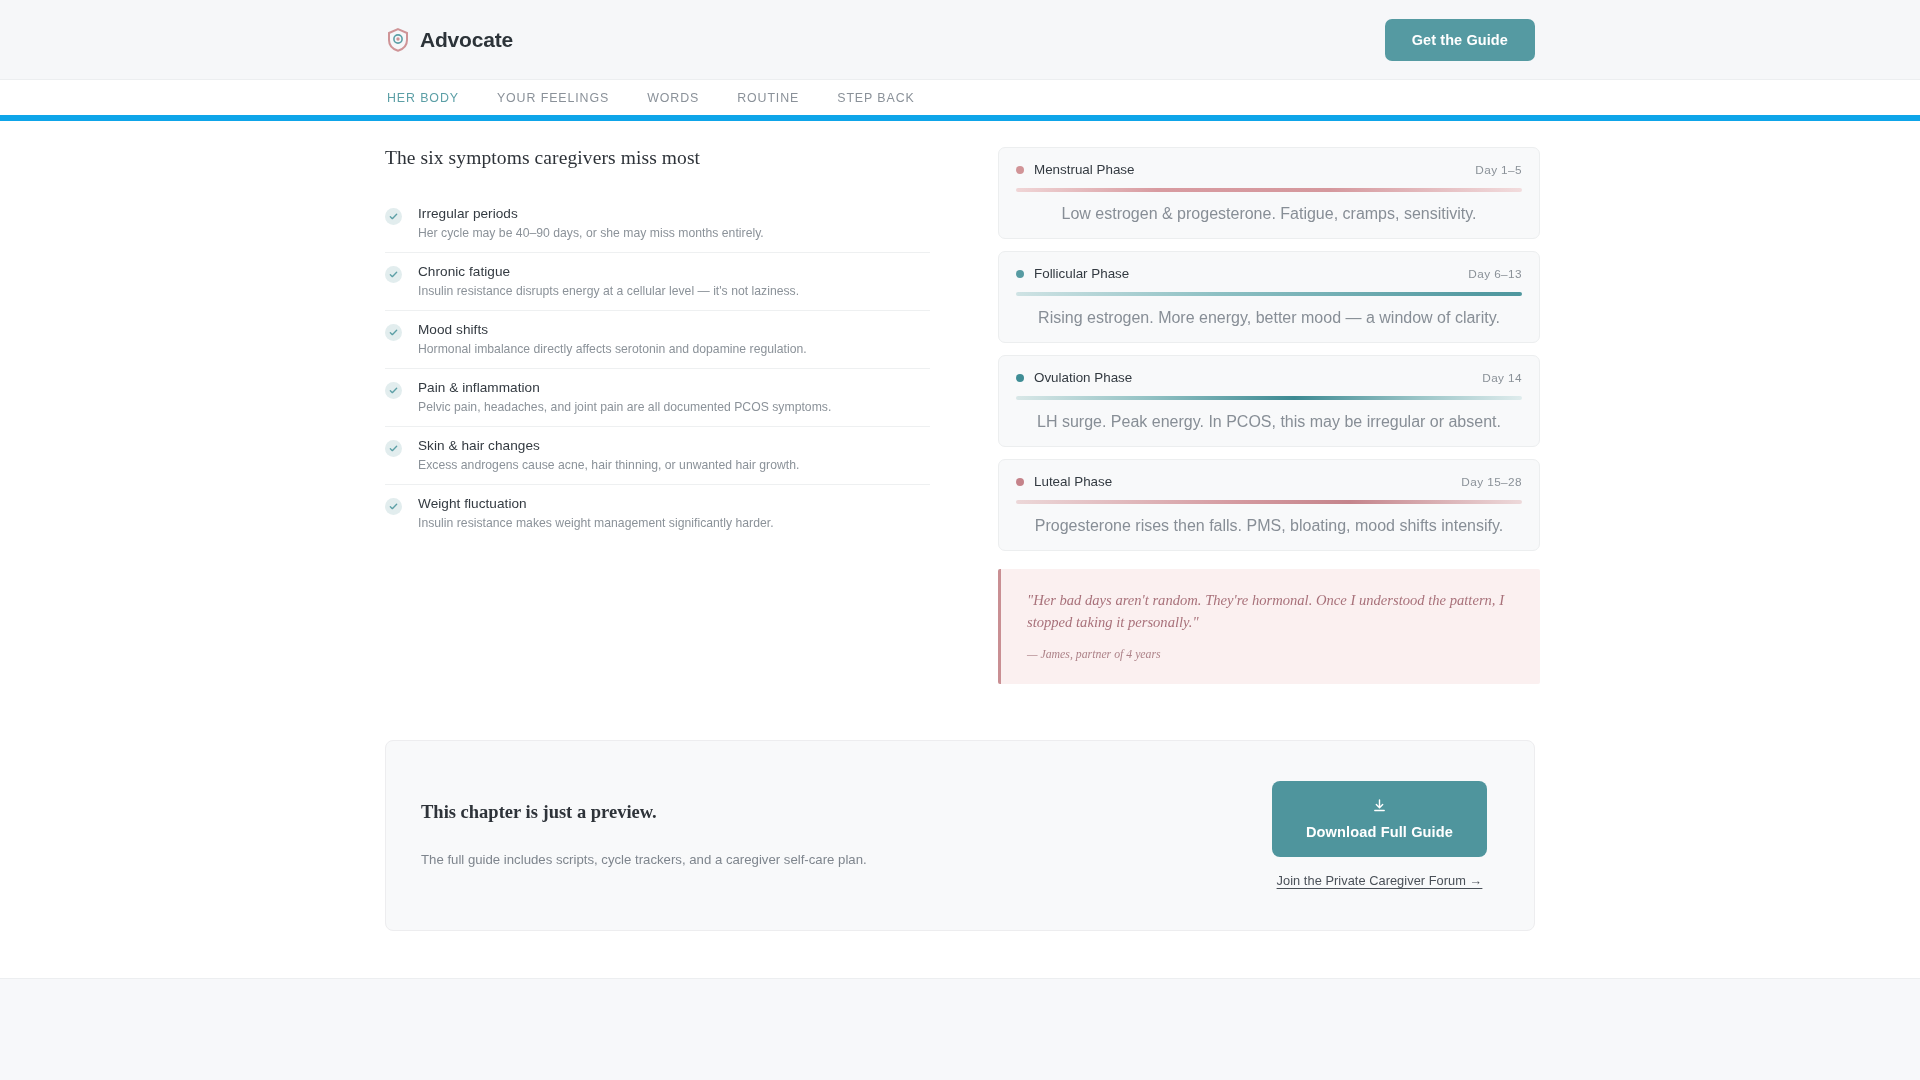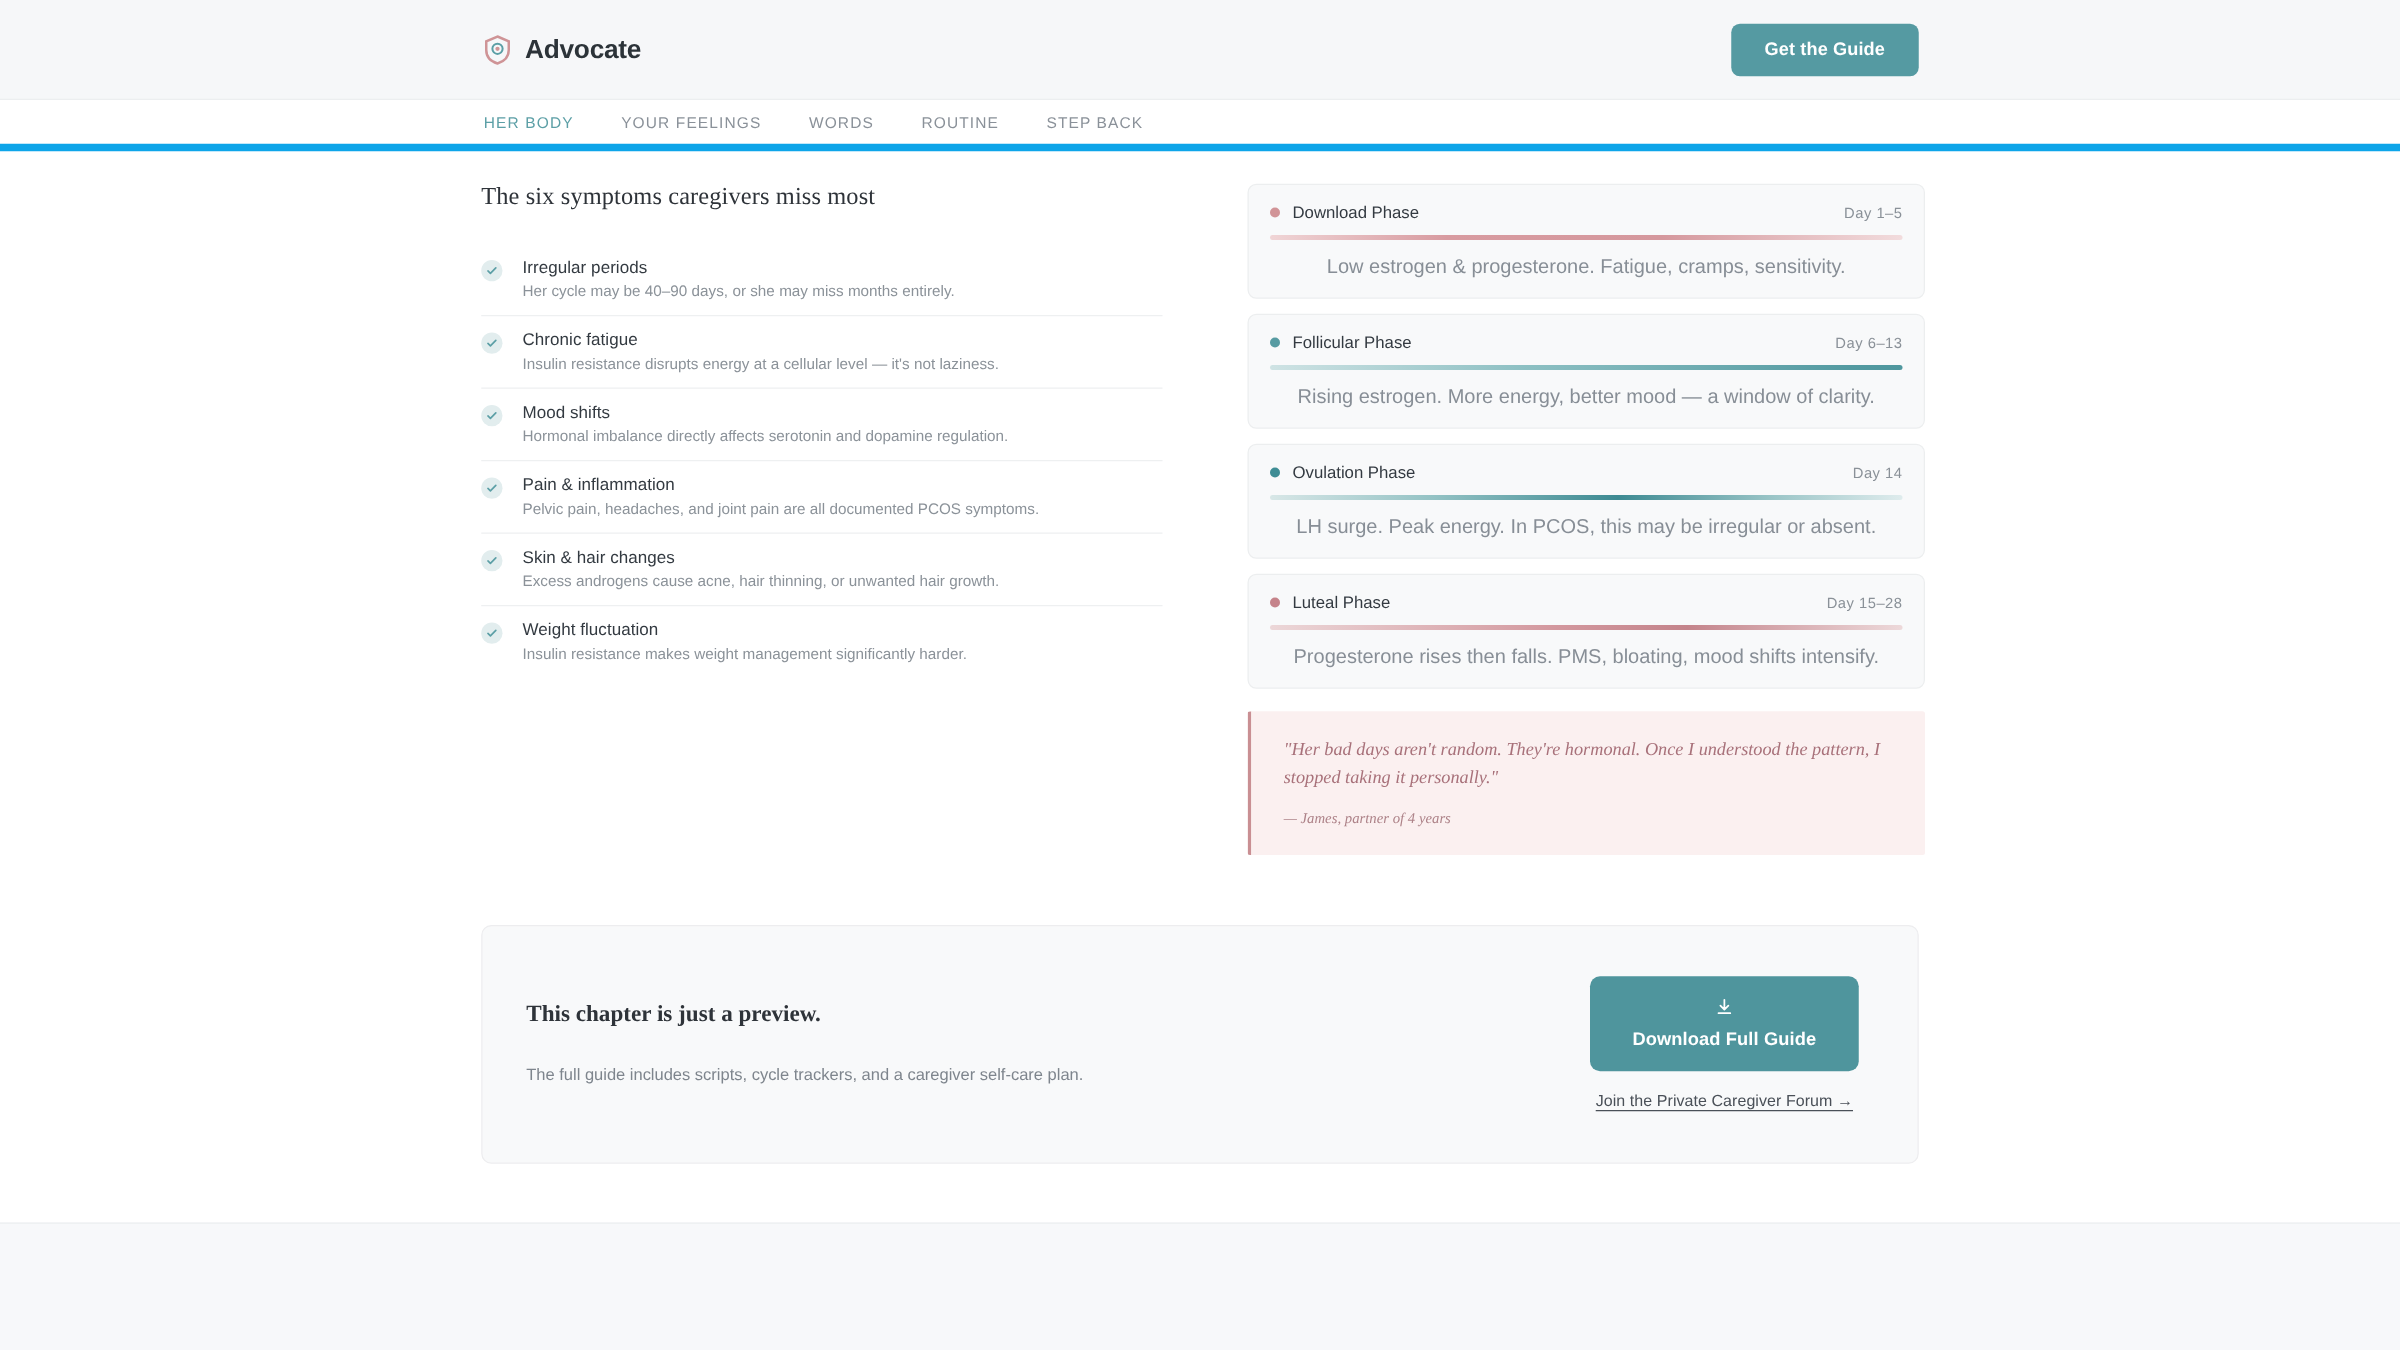--- a/index.html
+++ b/index.html
@@ -383,21 +383,21 @@
 
       </div>
     </section>
 
     <section class="col-right">
 
       <div class="phase-card">
         <div class="phase-head">
           <div class="phase-label">
             <span class="phase-dot" style="background: rgb(209, 148, 151);"></span>
-            <span class="phase-name">Download Phase</span>
+            <span class="phase-name">Menstrual Phase</span>
           </div>
           <span class="phase-day">Day  1–5</span>
         </div>
         <div class="phase-bar" style="background: linear-gradient(90deg, rgb(240, 213, 214) 0%, rgb(216, 155, 160) 28%, rgb(213, 152, 157) 62%, rgb(242, 220, 221) 100%);"></div>
         <div class="phase-desc">Low estrogen &amp; progesterone. Fatigue, cramps, sensitivity.</div>
       </div>
 
       <div class="phase-card">
         <div class="phase-head">
           <div class="phase-label">

